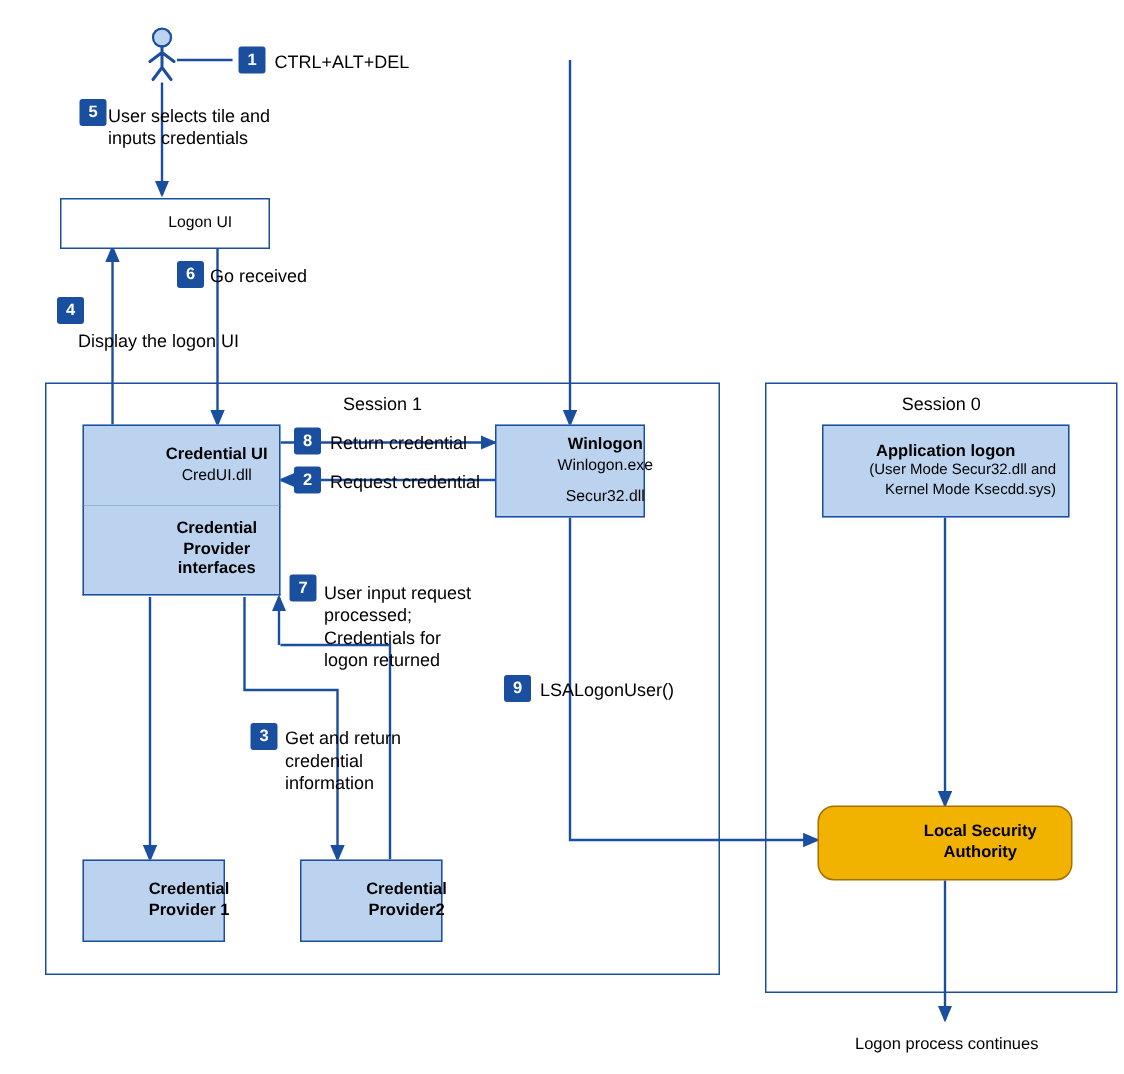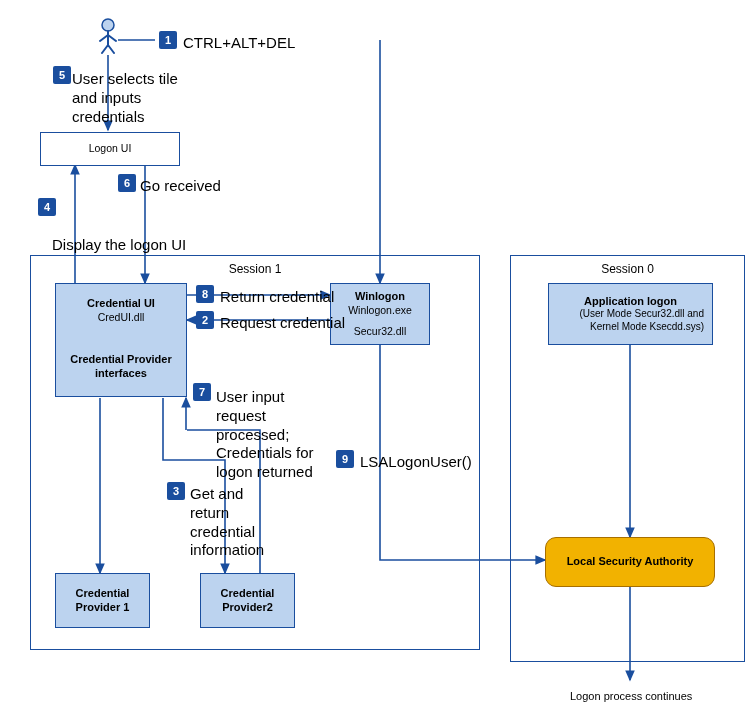--- a/index.html
+++ b/index.html
@@ -22,20 +22,21 @@
   .box {
     position: absolute;
     border: 1px solid #1a4e9e;
     background: #bcd3ef;
     text-align: center;
     display: flex;
     flex-direction: column;
     align-items: center;
     justify-content: center;
     line-height: 1.25;
+    padding-left: 47px;
   }
   .box.white { background: #fff; }
   .box.yellow { background: #f2b200; border-color: #a76f00; }
   .box-title { font-weight: bold; }
   .box-sub { font-size: 10.5px; }
   .session {
     position: absolute;
     border: 1px solid #1a4e9e;
     background: transparent;
   }
@@ -53,21 +54,21 @@
     color: #fff;
     font-weight: bold;
     font-size: 11px;
     border-radius: 2px;
     display: flex;
     align-items: center;
     justify-content: center;
   }
   .label {
     position: absolute;
-    font-size: 15px;
+    font-size: 12px;
     line-height: 1.25;
     color: #000;
   }
   svg.lines {
     position: absolute;
     top: 0; left: 0;
     width: 749px; height: 716px;
     pointer-events: none;
   }
   .user-icon {
@@ -166,21 +167,21 @@
     <span class="box-title">Local Security Authority</span>
   </div>
 
   <div class="badge" style="left:159px; top:31px;">1</div>
   <div class="label" style="left:183px; top:34px;">CTRL+ALT+DEL</div>
 
   <div class="badge" style="left:53px; top:66px;">5</div>
   <div class="label" style="left:72px; top:70px; width:120px;">User selects tile and inputs credentials</div>
 
   <div class="badge" style="left:38px; top:198px;">4</div>
-  <div class="label" style="left:52px; top:236px;">Display the logon UI</div>
+  <div class="label" style="left:52px; top:220px;">Display the logon UI</div>
 
   <div class="badge" style="left:118px; top:174px;">6</div>
   <div class="label" style="left:140px; top:177px;">Go received</div>
 
   <div class="badge" style="left:196px; top:285px;">8</div>
   <div class="label" style="left:220px; top:288px;">Return credential</div>
 
   <div class="badge" style="left:196px; top:311px;">2</div>
   <div class="label" style="left:220px; top:314px;">Request credential</div>
 

